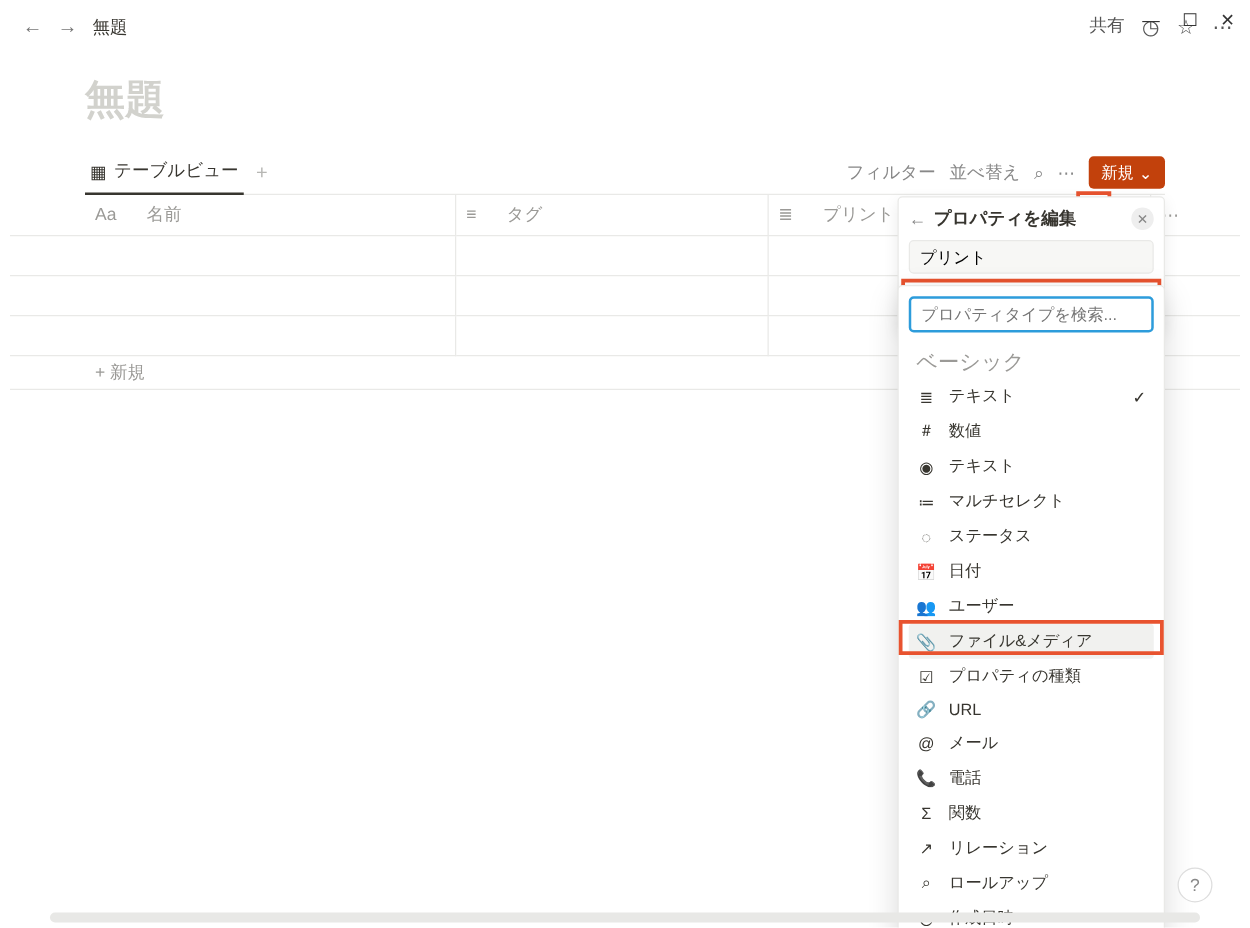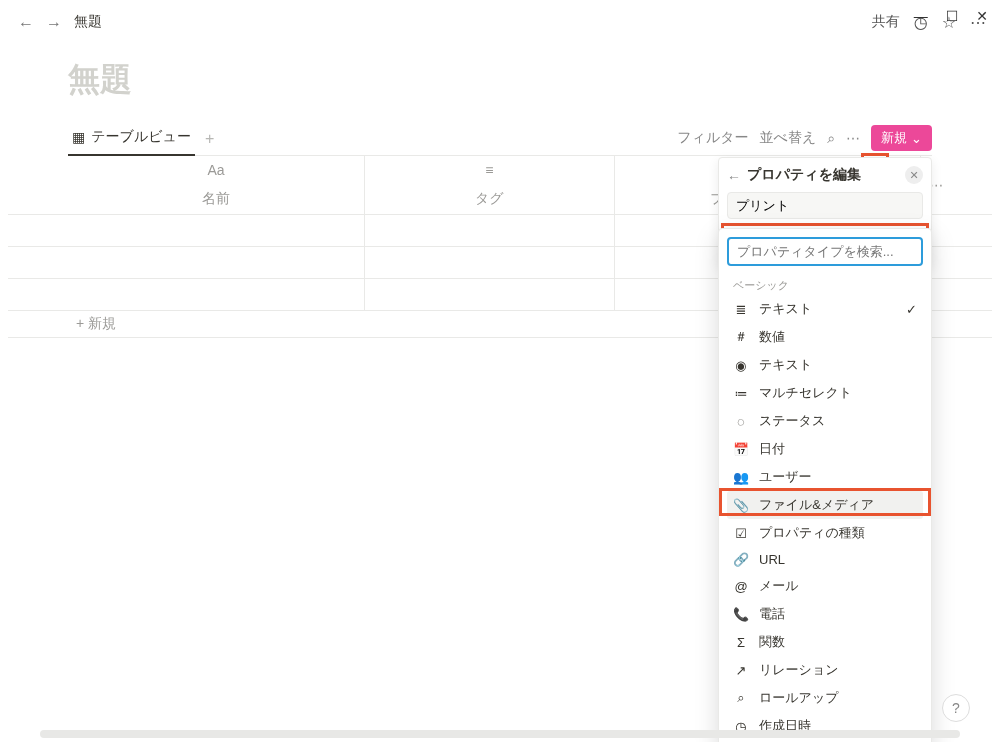--- a/index.html
+++ b/index.html
@@ -19,45 +19,45 @@
 .view-tab .icn{font-size:14px;}
 .view-add{margin-left:10px;color:#b7b7b4;cursor:pointer;font-size:16px;}
 table{border-collapse:collapse;width:100%;}
 th,td{border-bottom:1px solid #e9e9e7;border-right:1px solid #e9e9e7;text-align:left;font-weight:400;color:#9b9a97;padding:6px 8px;height:32px;}
 th:first-child,td:first-child{border-left:none;}
 th.col-name{width:200px;}
 th.col-tag{width:140px;}
 th.col-print{width:140px;}
 th.col-add{width:32px;text-align:center;position:relative;}
 th.col-more{width:40px;border-right:none;}
-.col-head{display:flex;align-items:center;gap:12px;flex-direction:column;}
+.col-head{display:flex;gap:24px;}
 .tbl-full{margin-left:-60px;margin-right:-60px;}
 .add-row{color:#9b9a97;display:flex;align-items:center;gap:6px;padding:4px 8px;cursor:pointer;border-bottom:1px solid #e9e9e7;margin-left:-60px;margin-right:-60px;padding-left:68px;}
 .calc-row{display:flex;justify-content:flex-start;padding:6px 8px;margin-left:-60px;padding-left:220px;}
 .calc-row span{color:#b7b7b4;font-size:12px;}
 .highlight-box{border:3px solid #e8532f;position:absolute;pointer-events:none;}
 
 .toolbar-right{position:absolute;top:125px;right:68px;display:flex;align-items:center;gap:11px;color:#888;}
 .toolbar-right .txt{cursor:pointer;}
 .toolbar-right .icn{cursor:pointer;}
-.btn-new{background:#ec4899;color:#fff;padding:4px 10px;border-radius:4px;display:flex;align-items:center;gap:4px;cursor:pointer;font-size:13px;}
+.btn-new{background:#c2410c;color:#fff;padding:4px 10px;border-radius:4px;display:flex;align-items:center;gap:4px;cursor:pointer;font-size:13px;}
 
 .prop-panel{position:absolute;top:157px;right:68px;width:214px;background:#fff;border:1px solid #e9e9e7;border-radius:4px;box-shadow:0 4px 12px rgba(0,0,0,0.08);padding:8px;}
 .prop-panel .hdr{display:flex;align-items:center;gap:6px;margin-bottom:8px;}
 .prop-panel .hdr .back{color:#888;cursor:pointer;}
 .prop-panel .hdr .ttl{font-weight:600;flex:1;}
 .prop-panel .hdr .close{color:#888;cursor:pointer;background:#eee;border-radius:50%;width:18px;height:18px;display:flex;align-items:center;justify-content:center;font-size:11px;}
 .prop-panel .name-input{border:1px solid #e9e9e7;border-radius:4px;padding:5px 8px;width:100%;margin-bottom:8px;font-size:13px;background:#f7f7f5;}
 .prop-panel .type-row{display:flex;align-items:center;justify-content:space-between;padding:4px 2px;margin-bottom:4px;}
 .prop-panel .type-row .lbl{color:#37352f;font-size:12px;}
 .prop-panel .type-row .val{color:#9b9a97;display:flex;align-items:center;gap:4px;font-size:12px;}
 
 .type-dropdown{position:absolute;top:228px;right:68px;width:214px;background:#fff;border:1px solid #e9e9e7;border-radius:4px;box-shadow:0 8px 24px rgba(0,0,0,0.15);padding:8px;}
 .type-dropdown .search{border:2px solid #2d9cdb;border-radius:4px;padding:5px 8px;width:100%;font-size:13px;margin-bottom:8px;color:#0f172a;}
-.type-dropdown .sect{color:#9b9a97;font-size:11px;padding:4px 6px 2px;}
+.type-dropdown .sect{color:#9b9a97;font-size:17px;padding:4px 6px 2px;}
 .type-dropdown .opt{display:flex;align-items:center;gap:10px;padding:5px 6px;border-radius:3px;cursor:pointer;font-size:13px;}
 .type-dropdown .opt.hl{background:#f1f1ef;}
 .type-dropdown .opt .icn{width:16px;text-align:center;color:#37352f;font-size:13px;}
 .type-dropdown .opt .chk{margin-left:auto;}
 .help-fab{position:absolute;bottom:20px;right:30px;width:28px;height:28px;border:1px solid #ddd;border-radius:50%;display:flex;align-items:center;justify-content:center;color:#888;cursor:pointer;background:#fff;}
 .bottom-scroll{position:absolute;bottom:4px;left:40px;right:40px;height:8px;background:#e8e8e6;border-radius:4px;}
 </style>
 </head>
 <body>
 

